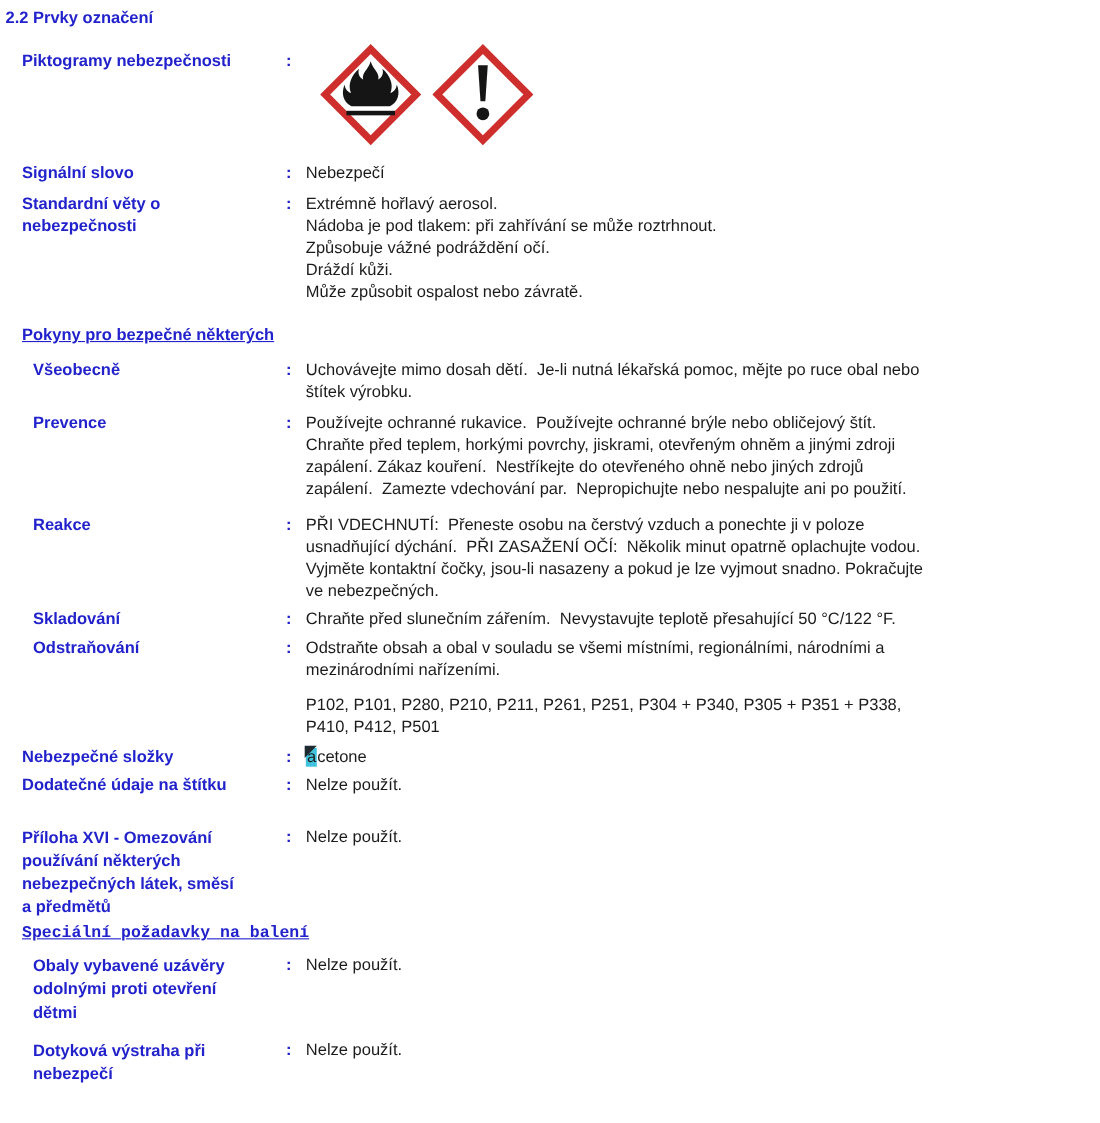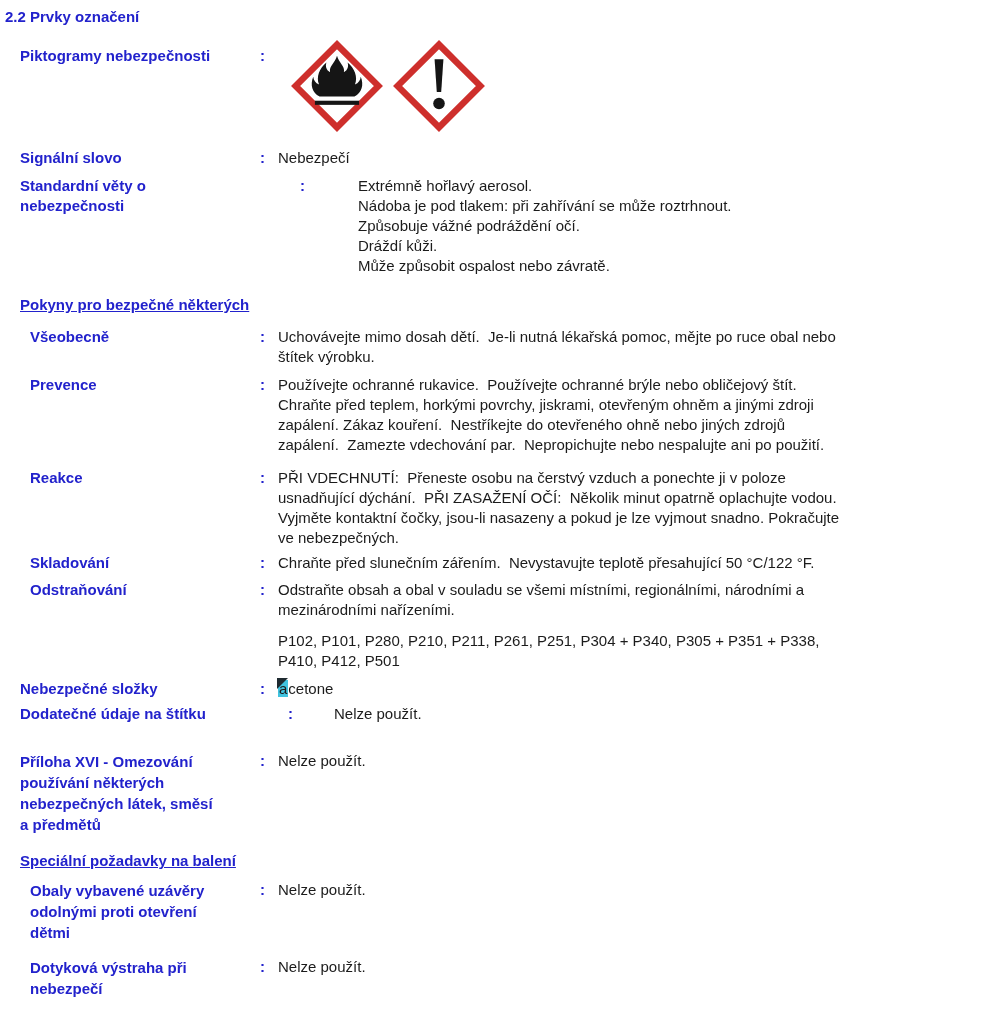--- a/index.html
+++ b/index.html
@@ -47,31 +47,31 @@
   .hl::before {
     content:""; position:absolute; left:-1px; top:-2px;
     width:0; height:0;
     border-top:11px solid #1e2a30;
     border-right:11px solid transparent;
   }
 
   
   .mt-picto   { margin-top:20px; }
   .mt-signal  { margin-top:16px; }
-  .mt-hazard  { margin-top:8px;gap:40px;  }
+  .mt-hazard  { margin-top:8px;  }
   .mt-pokyny  { margin-top:19px; }
   .mt-vseob   { margin-top:13px; }
   .mt-prev    { margin-top:8px;  }
   .mt-reakce  { margin-top:13px; }
   .mt-sklad   { margin-top:5px;justify-content:flex-end; }
   .mt-odstr   { margin-top:7px;  }
   .mt-nebez   { margin-top:8px;  }
-  .mt-dodat   { margin-top:5px;gap:28px;  }
+  .mt-dodat   { margin-top:5px;  }
   .mt-priloha { margin-top:27px; }
-  .mt-special { margin-top:16px;  }
+  .mt-special { margin-top:4px;font-family:Liberation Mono, monospace;  }
   .mt-obaly   { margin-top:10px; }
   .mt-dotyk   { margin-top:14px; }
 </style>
 </head>
 <body>
 
 <div class="page">
 
   <div class="section-title">2.2 Prvky označení</div>
 

